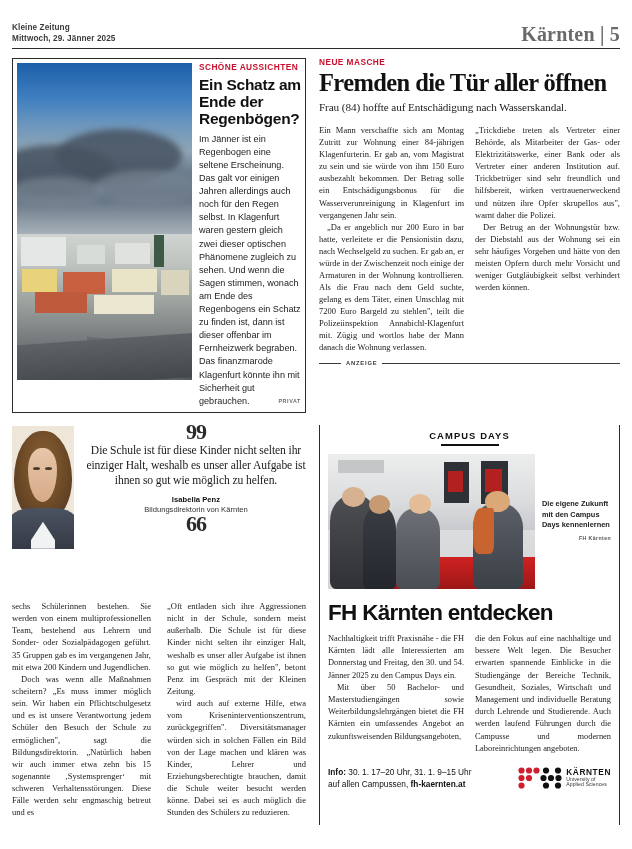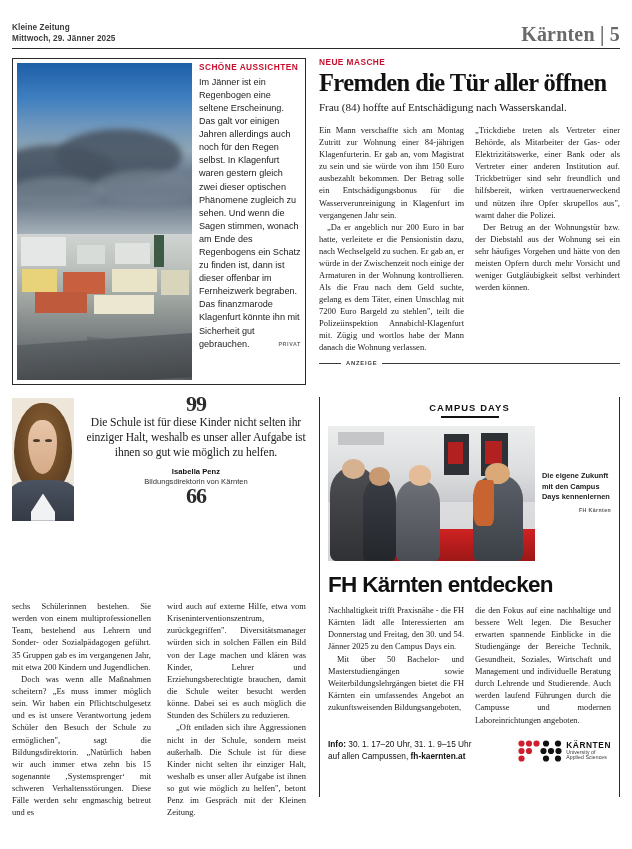--- a/index.html
+++ b/index.html
@@ -323,21 +323,21 @@
     font-family: "Liberation Serif", serif;
     font-size: 8.4px;
     line-height: 1.45;
     color: #1b1b1b;
     text-align: justify;
   }
   .ad-col p { margin: 0; }
   .ad-col p + p { text-indent: 9px; }
   .ad-foot {
     display: flex;
-    align-items: flex-end;
+    align-items: center;
     justify-content: space-between;
     margin-top: 11px;
     gap: 28px;
   }
   .ad-info {
     font-size: 8.3px;
     line-height: 1.5;
     color: #111;
   }
   .ad-info b { font-weight: 700; }
@@ -485,20 +485,21 @@
           <div class="bldg" style="left:54%;top:24%;width:26%;height:16%;background:#e9e3c8;"></div>
           <div class="bldg" style="left:82%;top:25%;width:16%;height:17%;background:#d9d4bc;"></div>
           <div class="bldg" style="left:10%;top:40%;width:30%;height:14%;background:#bf5b3c;"></div>
           <div class="bldg" style="left:44%;top:42%;width:34%;height:13%;background:#ece7d0;"></div>
           <div class="roof-dark2"></div>
           <div class="roof-dark"></div>
         </div>
       </div>
       <div class="story-text">
         <div class="kicker">SCHÖNE AUSSICHTEN</div>
+        <div class="story-head">Ein Schatz am Ende der Regenbögen?</div>
         <div class="story-body"><span>Im Jänner ist ein Regenbogen eine seltene Erscheinung. Das galt vor einigen Jahren allerdings auch noch für den Regen selbst. In Klagenfurt waren gestern gleich zwei dieser optischen Phänomene zugleich zu sehen. Und wenn die Sagen stimmen, wonach am Ende des Regenbogens ein Schatz zu finden ist, dann ist dieser offenbar im Fernheizwerk begraben. Das finanzmarode Klagenfurt könnte ihn mit Sicherheit gut gebrauchen.</span><span class="credit-inline">PRIVAT</span></div>
       </div>
     </div>
 
     <div class="main-article">
       <div class="ma-kicker">NEUE MASCHE</div>
       <div class="ma-head">Fremden die Tür aller öffnen</div>
       <div class="ma-sub">Frau (84) hoffte auf Entschädigung nach Wasserskandal.</div>
       <div class="ma-cols">
         <div class="ma-col">
@@ -618,18 +619,18 @@
       </div>
     </div>
   </div>
 
   <div class="bottom-left">
     <div class="bl-col">
       <p>sechs Schülerinnen bestehen. Sie werden von einem multiprofessionellen Team, bestehend aus Lehrern und Sonder- oder Sozialpädagogen geführt. 35 Gruppen gab es im vergangenen Jahr, mit etwa 200 Kindern und Jugendlichen.</p>
       <p>Doch was wenn alle Maßnahmen scheitern? „Es muss immer möglich sein. Wir haben ein Pflichtschulgesetz und es ist unsere Verantwortung jedem Schüler den Besuch der Schule zu ermöglichen", sagt die Bildungsdirektorin. „Natürlich haben wir auch immer etwa zehn bis 15 sogenannte ‚Systemsprenger‘ mit schweren Verhaltensstörungen. Diese Fälle werden sehr engmaschig betreut und es</p>
     </div>
     <div class="bl-col">
+      <p>„Oft entladen sich ihre Aggressionen nicht in der Schule, sondern meist außerhalb. Die Schule ist für diese Kinder nicht selten ihr einziger Halt, weshalb es unser aller Aufgabe ist ihnen so gut wie möglich zu helfen", betont Penz im Gespräch mit der Kleinen Zeitung.</p>
       <p>wird auch auf externe Hilfe, etwa vom Kriseninterventionszentrum, zurückgegriffen". Diversitätsmanager würden sich in solchen Fällen ein Bild von der Lage machen und klären was Kinder, Lehrer und Erziehungsberechtigte brauchen, damit die Schule weiter besucht werden könne. Dabei sei es auch möglich die Stunden des Schülers zu reduzieren.</p>
-      <p>„Oft entladen sich ihre Aggressionen nicht in der Schule, sondern meist außerhalb. Die Schule ist für diese Kinder nicht selten ihr einziger Halt, weshalb es unser aller Aufgabe ist ihnen so gut wie möglich zu helfen", betont Penz im Gespräch mit der Kleinen Zeitung.</p>
     </div>
   </div>
 
 </div>
 
 </body></html>

